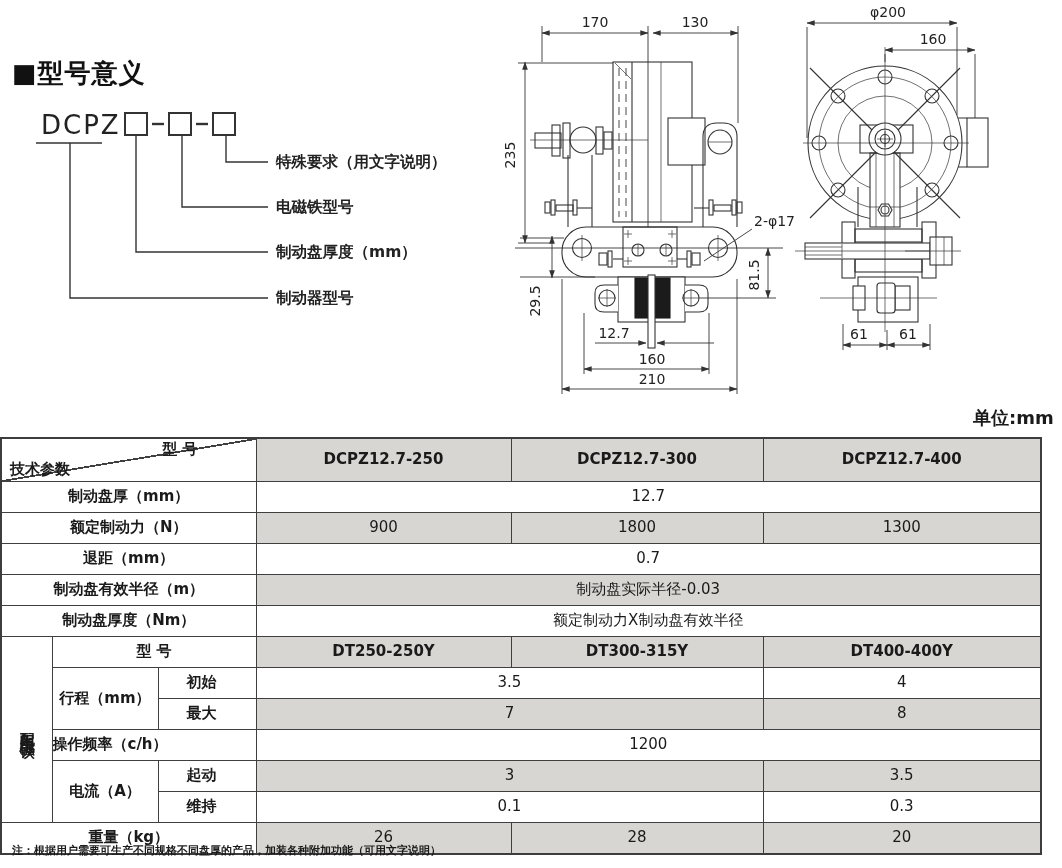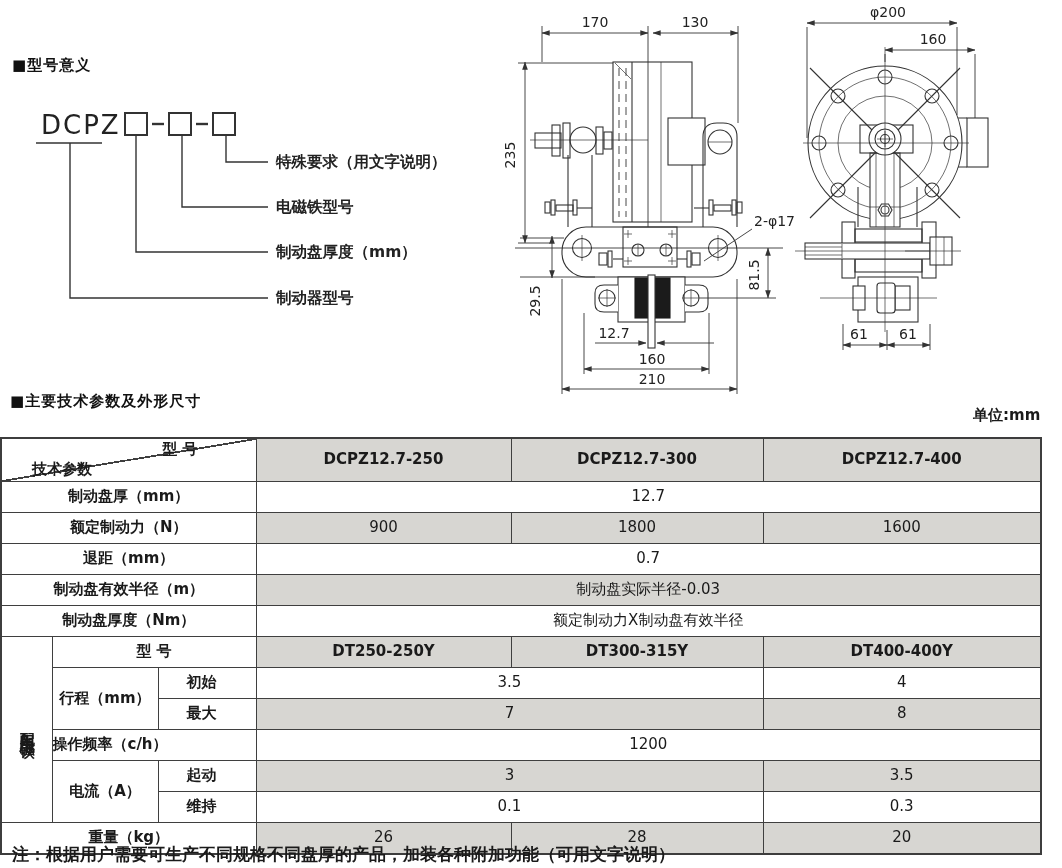--- a/index.html
+++ b/index.html
@@ -1,20 +1,20 @@
 <!DOCTYPE html>
 <html><head>
 <meta charset="utf-8">
 <style>
   html,body{margin:0;padding:0;background:#fff;}
   .page{position:relative;width:1062px;height:868px;background:#fff;overflow:hidden;
         font-family:"DejaVu Sans","Liberation Sans",sans-serif;color:#1a1a1a;}
-  .h1{position:absolute;font-size:15px;font-weight:bold;letter-spacing:1px;color:#111;}
-  .unit{position:absolute;left:973px;top:406px;font-size:15px;font-weight:bold;}
-  .note{position:absolute;left:12px;top:843px;font-size:17px;font-weight:bold;}
+  .h1{position:absolute;font-size:26px;font-weight:bold;letter-spacing:1px;color:#111;}
+  .unit{position:absolute;left:973px;top:406px;font-size:18px;font-weight:bold;}
+  .note{position:absolute;left:12px;top:843px;font-size:11px;font-weight:bold;}
   svg{position:absolute;overflow:visible;}
   svg text{font-family:"DejaVu Sans","Liberation Sans",sans-serif;fill:#222;}
   .ln path,.ln rect,.ln circle,.ln line,.ln polygon{stroke:#333;fill:none;stroke-width:1.1;}
   .ln .fw{fill:#fff;}
   .ln .dk{fill:#1b1b1b;stroke:#1b1b1b;}
   .ln .th{stroke-width:0.7;}
   .ln .dash{stroke-dasharray:8 5;stroke-width:0.9;}
   .dim path,.dim line{stroke:#333;fill:none;stroke-width:0.9;}
   .dim text{font-size:14px;}
   
@@ -24,21 +24,21 @@
                  padding:0;line-height:1.05;white-space:nowrap;overflow:hidden;height:30px;}
   .spec-table tr.hrow td{height:42px;}
   .spec-table td.g{background:#d7d6d2;}
   .spec-table td.lbl{font-weight:600;}
   .spec-table td.sub{text-align:left;padding-left:28px;}
   .spec-table td.freq{text-align:left;padding-left:0;}
   .corner{position:relative;
      background-image:linear-gradient(to bottom right,transparent calc(50% - 0.9px),
        #3f3f3f calc(50% - 0.9px),#3f3f3f calc(50% + 0.9px),transparent calc(50% + 0.9px));}
   .corner .c-top{position:absolute;right:58px;top:3px;font-weight:600;}
-  .corner .c-bot{position:absolute;left:8px;bottom:3px;font-weight:600;margin-left:22px;}
+  .corner .c-bot{position:absolute;left:8px;bottom:3px;font-weight:600;}
   .vert{vertical-align:middle;}
   .vtext{writing-mode:vertical-rl;text-orientation:upright;letter-spacing:3px;
          font-weight:600;display:inline-block;line-height:1;}
 </style>
 </head>
 <body>
 
 <div class="page">
 
   <div class="h1" style="left:12px;top:56px">■型号意义</div>
@@ -212,21 +212,20 @@
       <path d="M48,345 H92" marker-start="url(#fb)" marker-end="url(#fb)"></path>
       <path d="M92,345 H135" marker-start="url(#fb)" marker-end="url(#fb)"></path>
       <path d="M48,324 V350 M92,330 V350 M135,324 V350"></path>
       <text x="93" y="17" text-anchor="middle">φ200</text>
       <text x="138" y="44" text-anchor="middle">160</text>
       <text x="64" y="339" text-anchor="middle">61</text>
       <text x="113" y="339" text-anchor="middle">61</text>
     </g>
   </svg>
 
-  <div class="h1" style="left:10px;top:392px">■主要技术参数及外形尺寸</div>
   <div class="unit">单位:mm</div>
 
   <table class="spec-table">
     <colgroup>
       <col style="width:51px">
         <col style="width:106px">
         <col style="width:98px">
       <col style="width:255px">
         <col style="width:252px">
         <col style="width:278px">
@@ -242,21 +241,21 @@
       <td class="g lbl">DCPZ12.7-400</td>
     </tr>
     <tr>
       <td colspan="3" class="lbl">制动盘厚（mm）</td>
       <td colspan="3">12.7</td>
     </tr>
     <tr>
       <td colspan="3" class="lbl">额定制动力（N）</td>
       <td class="g">900</td>
       <td class="g">1800</td>
-      <td class="g">1600</td>
+      <td class="g">1300</td>
     </tr>
     <tr>
       <td colspan="3" class="lbl">退距（mm）</td>
       <td colspan="3">0.7</td>
     </tr>
     <tr>
       <td colspan="3" class="lbl">制动盘有效半径（m）</td>
       <td colspan="3" class="g">制动盘实际半径-0.03</td>
     </tr>
     <tr>

